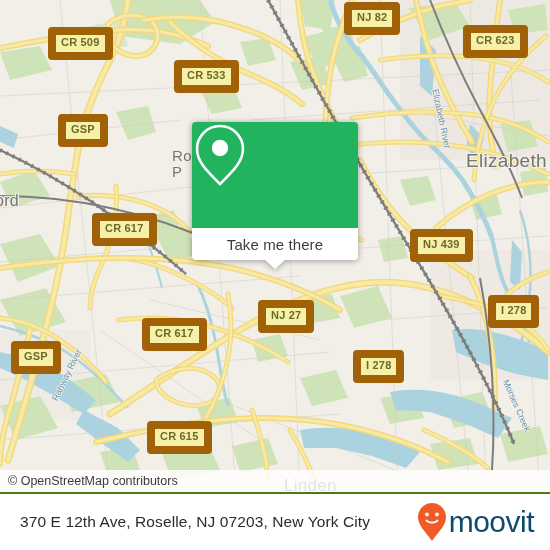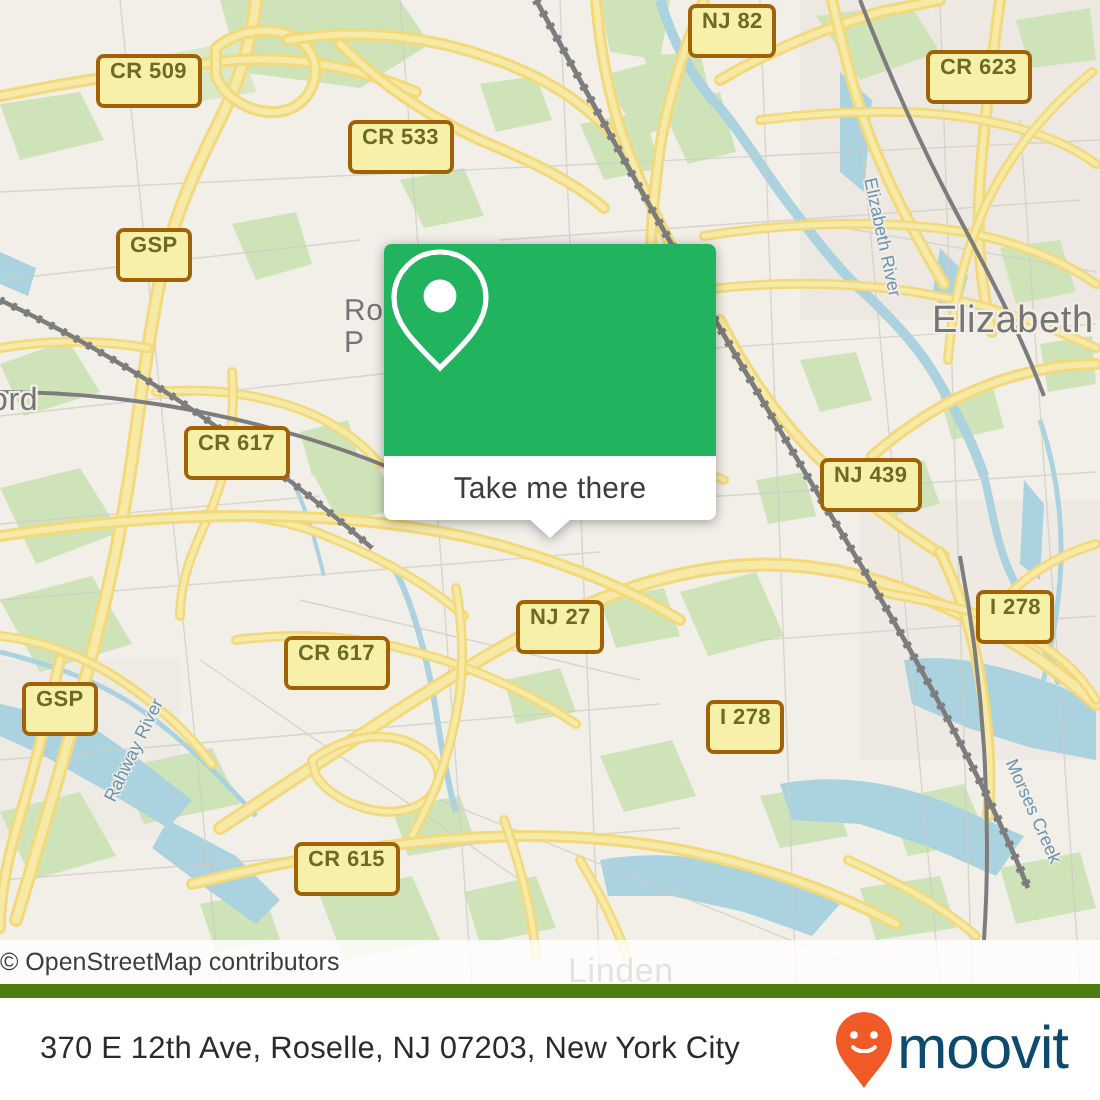--- a/index.html
+++ b/index.html
@@ -21,23 +21,23 @@
       1px 0 0 #f2efe9,-1px 0 0 #f2efe9,0 1px 0 #f2efe9,0 -1px 0 #f2efe9,
       1px 1px 0 #f2efe9,-1px -1px 0 #f2efe9,1px -1px 0 #f2efe9,-1px 1px 0 #f2efe9; margin-top: 20px;
   }
   .waterlabel {
     position:absolute; color:#6d93ad; font-size:9px; white-space:nowrap;
     text-shadow:1px 0 0 #f2efe9,-1px 0 0 #f2efe9,0 1px 0 #f2efe9,0 -1px 0 #f2efe9;
   }
 
   
   .shield {
-    position:absolute; background:#f7f0a8; border:2px solid #a16207;
+    position:absolute; background:#f7f0a8; border:8px solid #a16207;
     border-radius:4px; color:#6b6b24; font-size:11px; font-weight:bold;
-    padding:1px 5px 10px 5px; line-height:12px; white-space:nowrap;
+    padding:1px 5px 4px 5px; line-height:12px; white-space:nowrap;
     letter-spacing:.2px;
   }
 
   
   #card {
     position:absolute; left:192px; top:122px; width:166px;
     border-radius:4px; filter:drop-shadow(0 1px 3px rgba(0,0,0,.35));
   }
   #card-top {
     height:106px; background:#21b35e; border-radius:4px 4px 0 0;
@@ -53,27 +53,27 @@
     position:absolute; left:50%; bottom:-9px; transform:translateX(-50%);
     width:0; height:0; border-left:11px solid transparent;
     border-right:11px solid transparent; border-top:10px solid #fff;
   }
 
   
   #attribution {
     position:absolute; left:0; bottom:0; width:100%; height:22px;
     background:rgba(255,255,255,.80); display:flex; align-items:center;
   }
-  #attribution span { font-size:12.5px; color:#3c3c3c; padding-left:0;text-align:right; }
+  #attribution span { font-size:12.5px; color:#3c3c3c; padding-left:8px;text-align:right; }
 
   
   #footer {
     position:absolute; left:0; top:492px; width:550px; height:58px;
     background:#fff; display:flex; align-items:center;
-    border-top:7px solid #4d7c0f;
+    border-top:2px solid #4d7c0f;
   }
   #footer-address {
     flex:1; padding-left:20px; font-size:15.5px; color:#2b2b2b;
     letter-spacing:.1px; white-space:nowrap;
   }
   #brand { display:flex; align-items:center; padding-right:16px; gap:2px; }
   #brand-word { font-size:30px; color:#0c4a6e; letter-spacing:-.5px; line-height:30px; }
 </style>
 </head>
 <body>

